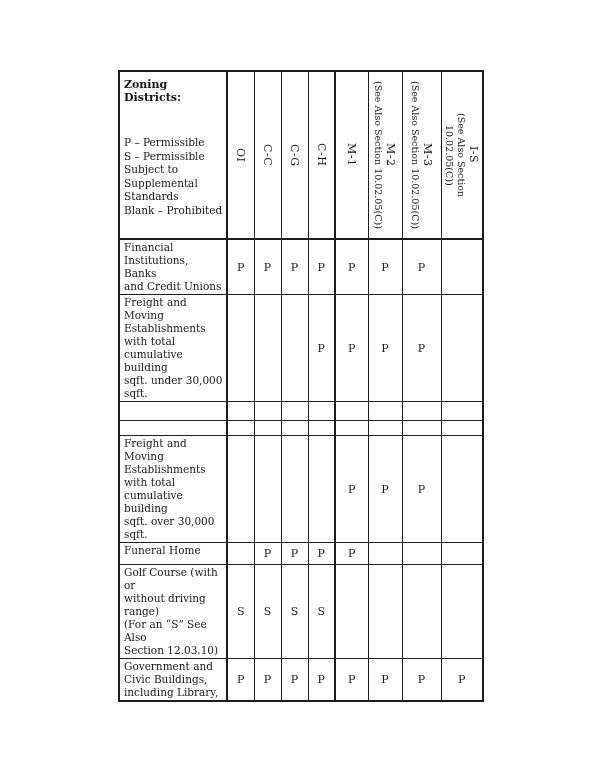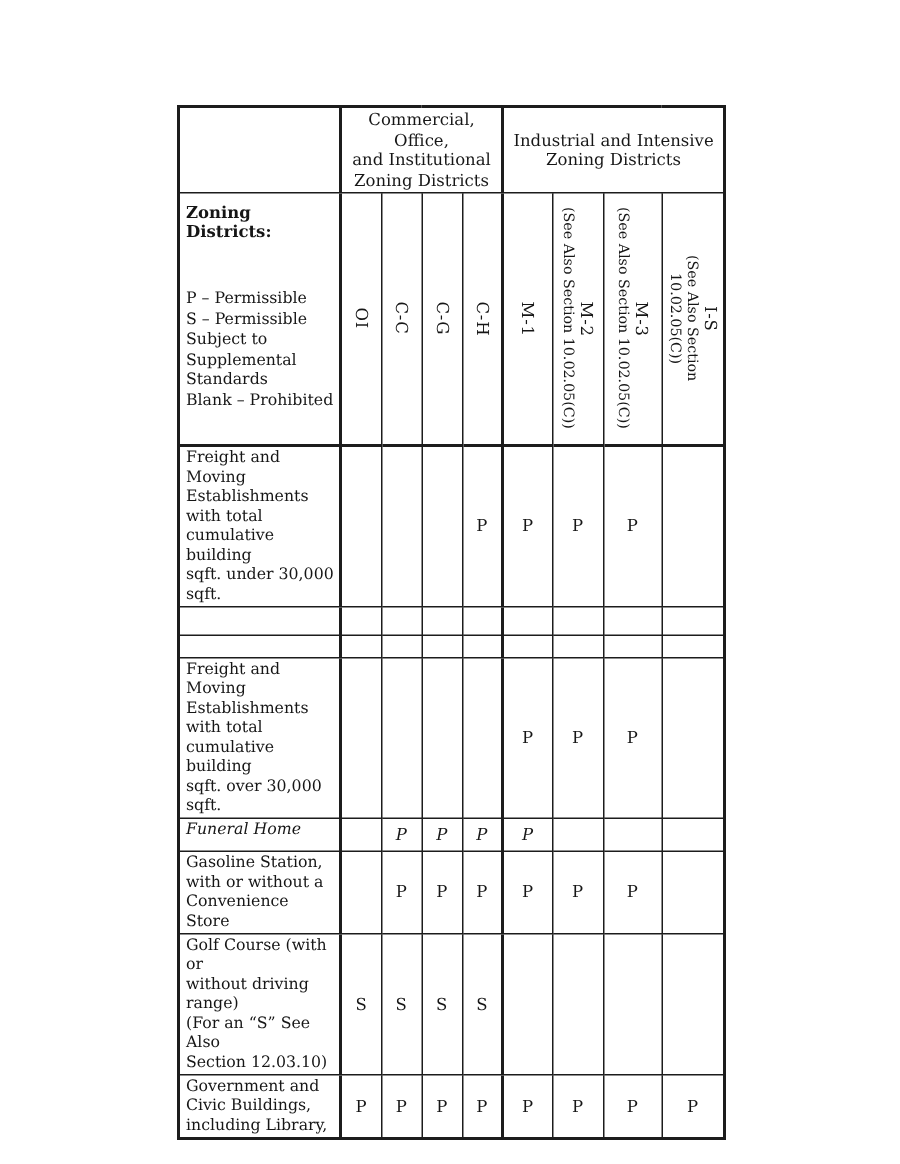--- a/index.html
+++ b/index.html
@@ -65,28 +65,20 @@
       <col style="width:27px">
         <col style="width:27px">
         <col style="width:27px">
         <col style="width:27px">
       <col style="width:33px">
         <col style="width:34px">
         <col style="width:39px">
         <col style="width:42px">
     </colgroup>
     <tbody>
-      <tr class="group-row">
-        <th class="corner"></th>
-        <th class="group bL2" colspan="4">Commercial, Office,
-and Institutional
-Zoning Districts</th>
-        <th class="group bL2" colspan="4">Industrial and Intensive
-Zoning Districts</th>
-      </tr>
 
       <tr class="colhead-row">
         <th class="legend" style="border-bottom:2px solid #1c1c1c;">
           <div class="legend-title">Zoning Districts:</div>
           <div class="legend-lines">P – Permissible
 S – Permissible
 Subject to
 Supplemental
 Standards
 Blank – Prohibited</div>
@@ -137,20 +129,33 @@
           <div class="vwrap">
             <div class="vcode">I-S</div>
             <div class="vnote">(See Also Section
 10.02.05(C))</div>
           </div>
         </th>
       </tr>
     </tbody>
 
     <tbody>
+        <tr style="height: 43px;">
+          <td class="lbl">Financial
+Institutions, Banks
+and Credit Unions</td>
+          <td class="val bL2">P</td>
+          <td class="val">P</td>
+          <td class="val">P</td>
+          <td class="val">P</td>
+          <td class="val bL2">P</td>
+          <td class="val">P</td>
+          <td class="val">P</td>
+          <td class="val"></td>
+        </tr>
         <tr style="height: 81px;">
           <td class="lbl">Freight and Moving
 Establishments
 with total
 cumulative building
 sqft. under 30,000
 sqft.</td>
           <td class="val bL2"></td>
           <td class="val"></td>
           <td class="val"></td>
@@ -191,42 +196,29 @@
 sqft.</td>
           <td class="val bL2"></td>
           <td class="val"></td>
           <td class="val"></td>
           <td class="val"></td>
           <td class="val bL2">P</td>
           <td class="val">P</td>
           <td class="val">P</td>
           <td class="val"></td>
         </tr>
-        <tr style="height: 22px; font-style: italic;">
+        <tr style="height: 22px;">
           <td class="lbl">Funeral Home</td>
           <td class="val bL2"></td>
           <td class="val">P</td>
           <td class="val">P</td>
           <td class="val">P</td>
           <td class="val bL2">P</td>
           <td class="val"></td>
           <td class="val"></td>
-          <td class="val"></td>
-        </tr>
-        <tr style="height: 39px;">
-          <td class="lbl">Gasoline Station,
-with or without a
-Convenience Store</td>
-          <td class="val bL2"></td>
-          <td class="val">P</td>
-          <td class="val">P</td>
-          <td class="val">P</td>
-          <td class="val bL2">P</td>
-          <td class="val">P</td>
-          <td class="val">P</td>
           <td class="val"></td>
         </tr>
         <tr style="height: 67px;">
           <td class="lbl">Golf Course (with or
 without driving
 range)
 (For an “S” See Also
 Section 12.03.10)</td>
           <td class="val bL2">S</td>
           <td class="val">S</td>

